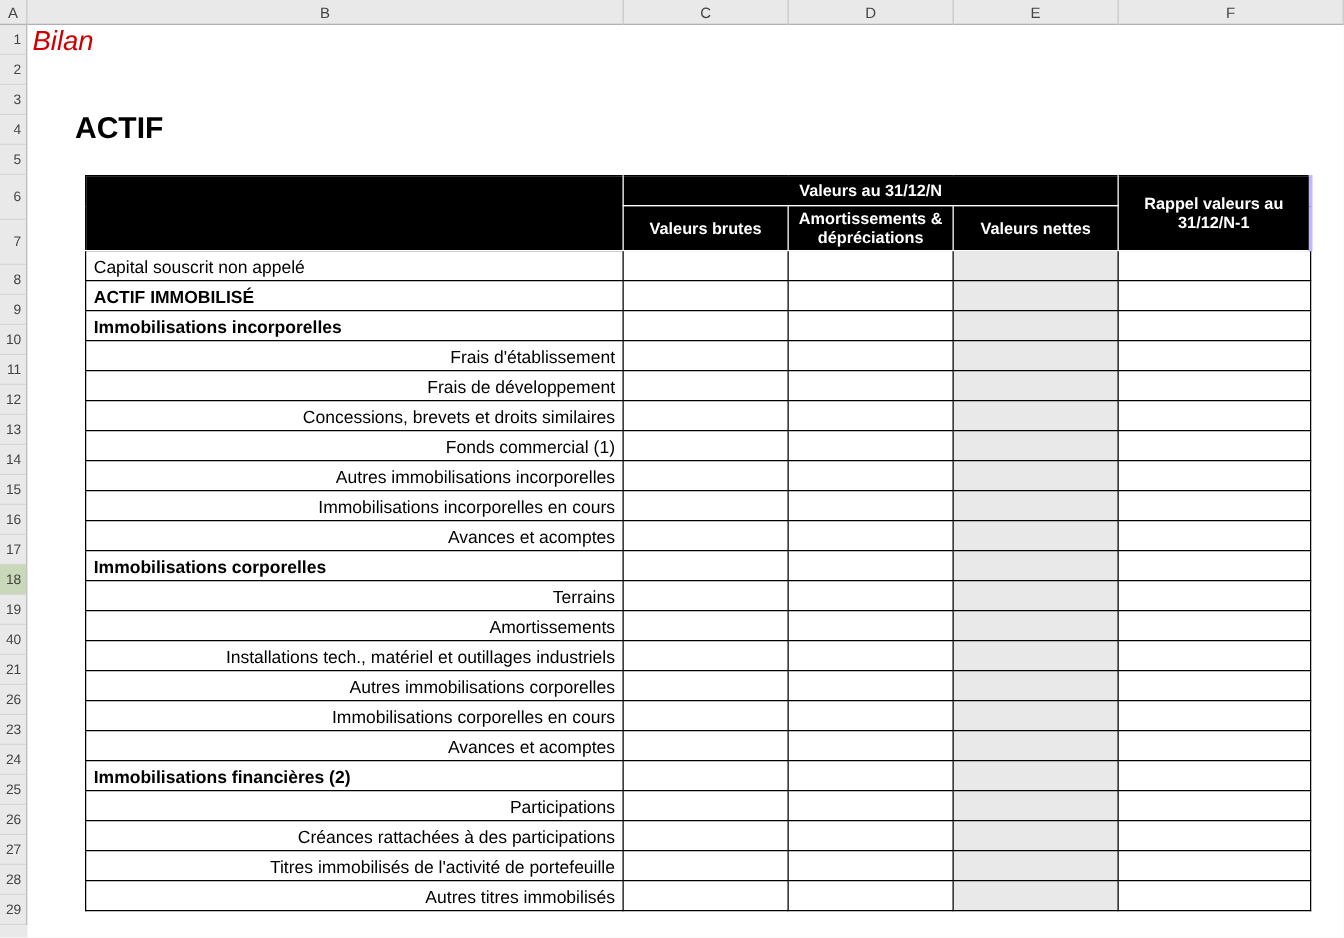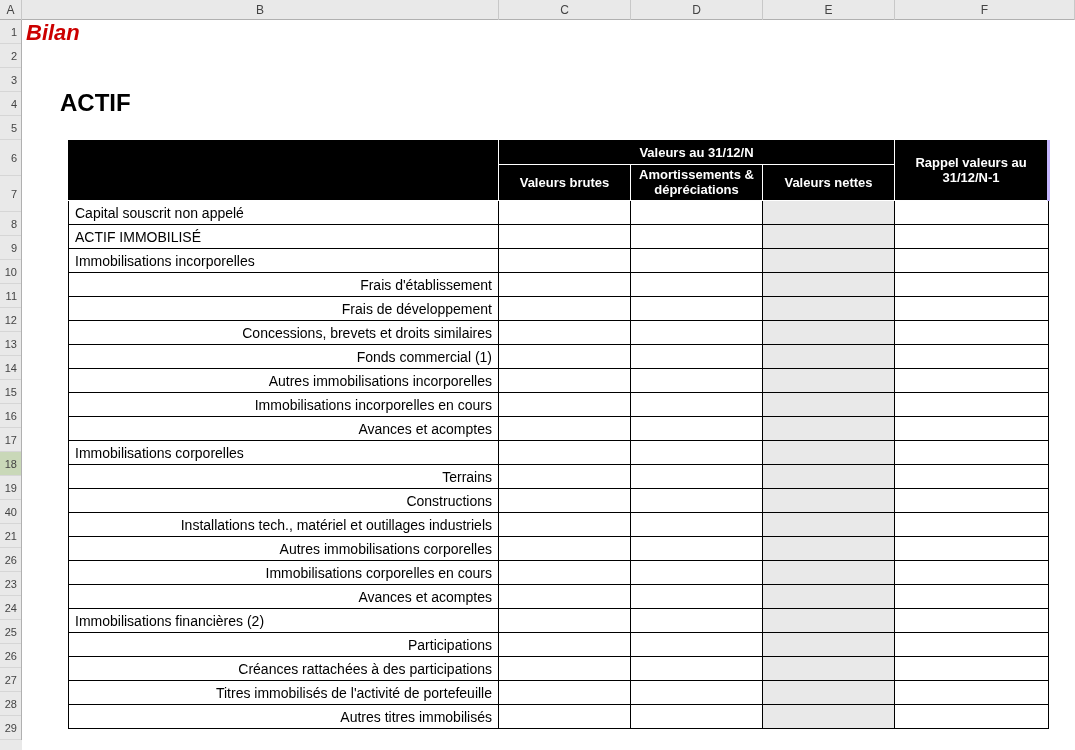--- a/index.html
+++ b/index.html
@@ -60,21 +60,21 @@
     position: absolute;
     left: 22px;
     top: 20px;
     right: 0;
     bottom: 0;
     background: #fff;
   }
   .title-bilan {
     color: #cc0000;
     font-style: italic;
-    font-weight: bold;
+    font-weight: normal;
     font-size: 22px;
     padding: 2px 4px 0 4px;
     height: 24px;
     line-height: 22px;
   }
   .spacer24 { height: 24px; }
   .title-actif {
     font-weight: bold;
     font-size: 24px;
     padding-left: 38px;
@@ -103,21 +103,21 @@
     border: 1px solid #fff;
   }
   .bilan-table thead th.noborder-top { border-top: 1px solid #000; }
   .bilan-table thead th.noborder-left { border-left: 1px solid #000; }
   .bilan-table thead th.noborder-right { border-right: 3px solid #c4b5fd; }
   .bilan-table .lbl-col { width: 430px; }
   .bilan-table .val-col { width: 132px; }
   .bilan-table .val-col-r { width: 154px; }
   .bilan-table td.lbl { text-align: right; font-size: 14px; margin-left: 28px; }
   .bilan-table td.lbl.left { text-align: left; }
-  .bilan-table td.lbl.bold { font-weight: normal; }
+  .bilan-table td.lbl.bold { font-weight: bold; }
   .bilan-table td.val { background: #fff; }
   .bilan-table td.val.gray { background: #e9e9e9; }
   .hdr-tall { height: 36px; }
   .hdr-tall span { display:inline-block; line-height:1.15; }
 </style>
 </head>
 <body>
 
 <div class="sheet">
 
@@ -268,21 +268,21 @@
             <td class="val"></td>
           </tr>
           <tr>
             <td class="lbl ">Terrains</td>
             <td class="val"></td>
             <td class="val"></td>
             <td class="val gray"></td>
             <td class="val"></td>
           </tr>
           <tr>
-            <td class="lbl ">Constructions</td>
+            <td class="lbl ">Amortissements</td>
             <td class="val"></td>
             <td class="val"></td>
             <td class="val gray"></td>
             <td class="val"></td>
           </tr>
           <tr>
             <td class="lbl ">Installations tech., matériel et outillages industriels</td>
             <td class="val"></td>
             <td class="val"></td>
             <td class="val gray"></td>

